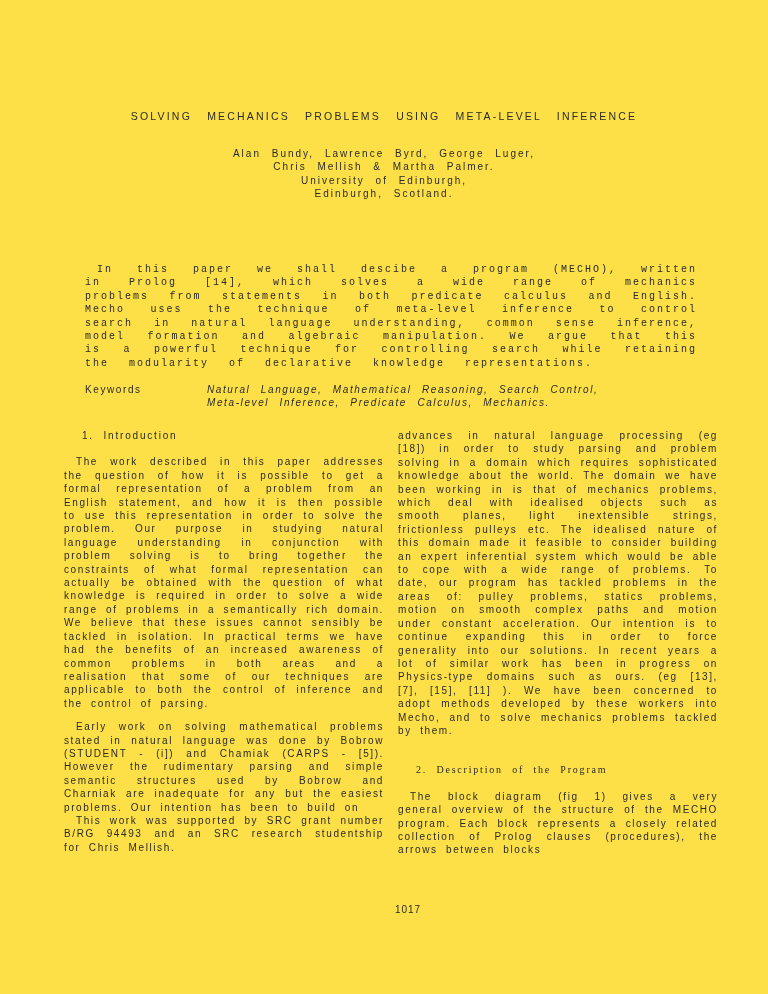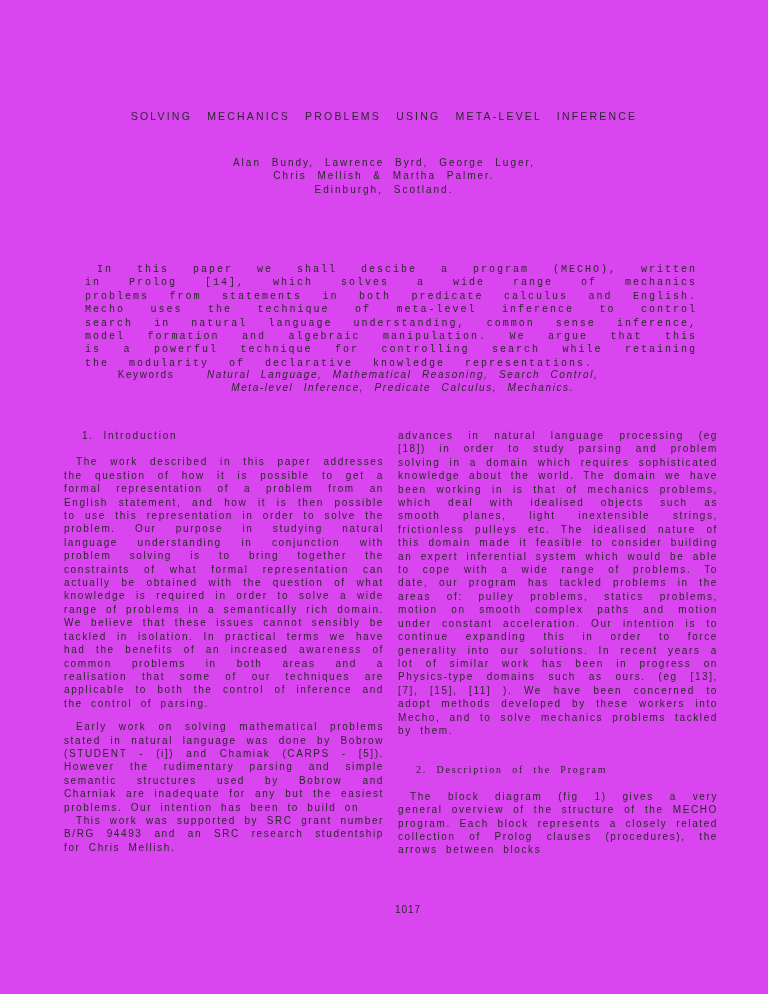--- a/index.html
+++ b/index.html
@@ -1,65 +1,64 @@
 <!DOCTYPE html>
 <html><head>
 <meta charset="utf-8">
 <style>
   html, body { margin: 0; padding: 0; background: #e8e8e8; }
   .page {
     position: relative;
     width: 768px;
     height: 994px;
     margin: 0 auto;
-    background: #d946ef;
+    background: #fde047;
     color: #2a2a2a;
     font-family: "Liberation Sans", sans-serif;
     overflow: hidden;
   }
   p { margin: 0; }
 
   .title {
     position: absolute;
     top: 110px; left: 0; right: 0;
     text-align: center;
     font-size: 10.5px;
     letter-spacing: 2.2px;
     word-spacing: 10px;
     white-space: nowrap;
   }
   .authors {
     position: absolute;
-    top: 156px; left: 0; right: 0;
+    top: 147px; left: 0; right: 0;
     text-align: center;
     font-size: 10px;
     line-height: 13.4px;
     letter-spacing: 2px;
     word-spacing: 6px;
   }
   .abstract {
     position: absolute;
     top: 263px; left: 85px; width: 612px;
     font-size: 10px;
     line-height: 13.4px;
     letter-spacing: 2px;
     word-spacing: 12px;
     text-align: justify;
     text-indent: 12px;
     font-family: Liberation Mono, monospace;
   }
   .keywords {
     position: absolute;
-    top: 368px; left: 85px; width: 612px;
+    top: 383px; left: 85px; width: 612px;
     display: flex;
     font-size: 10px;
     line-height: 13.4px;
     letter-spacing: 1.6px;
     word-spacing: 6px;
-    text-align: center;
   }
   .kw-label { width: 122px; flex: 0 0 122px; }
   .kw-line { white-space: nowrap; font-style: italic; }
 
   .columns {
     position: absolute;
     top: 429px; left: 64px; width: 654px;
     display: flex;
     gap: 14px;
     font-size: 10px;
@@ -92,20 +91,21 @@
 </head>
 <body>
 
 <div class="page">
 
   <div class="title">SOLVING  MECHANICS  PROBLEMS  USING  META-LEVEL  INFERENCE</div>
 
   <div class="authors">
     <div>Alan Bundy, Lawrence Byrd, George Luger,</div>
     <div>Chris Mellish &amp; Martha Palmer.</div>
+    <div>University of Edinburgh,</div>
     <div>Edinburgh, Scotland.</div>
   </div>
 
   <p class="abstract">In this paper we shall descibe a program (MECHO), written in Prolog [14], which solves a wide range of mechanics problems from statements in both predicate calculus and English. Mecho uses the technique of meta-level inference to control search in natural language understanding, common sense inference, model formation and algebraic manipulation. We argue that this is a powerful technique for controlling search while retaining the modularity of declarative knowledge representations.</p>
 
   <div class="keywords">
     <div class="kw-label">Keywords</div>
     <div>
       <div class="kw-line">Natural Language, Mathematical Reasoning, Search Control,</div>
       <div class="kw-line">Meta-level Inference, Predicate Calculus, Mechanics.</div>

